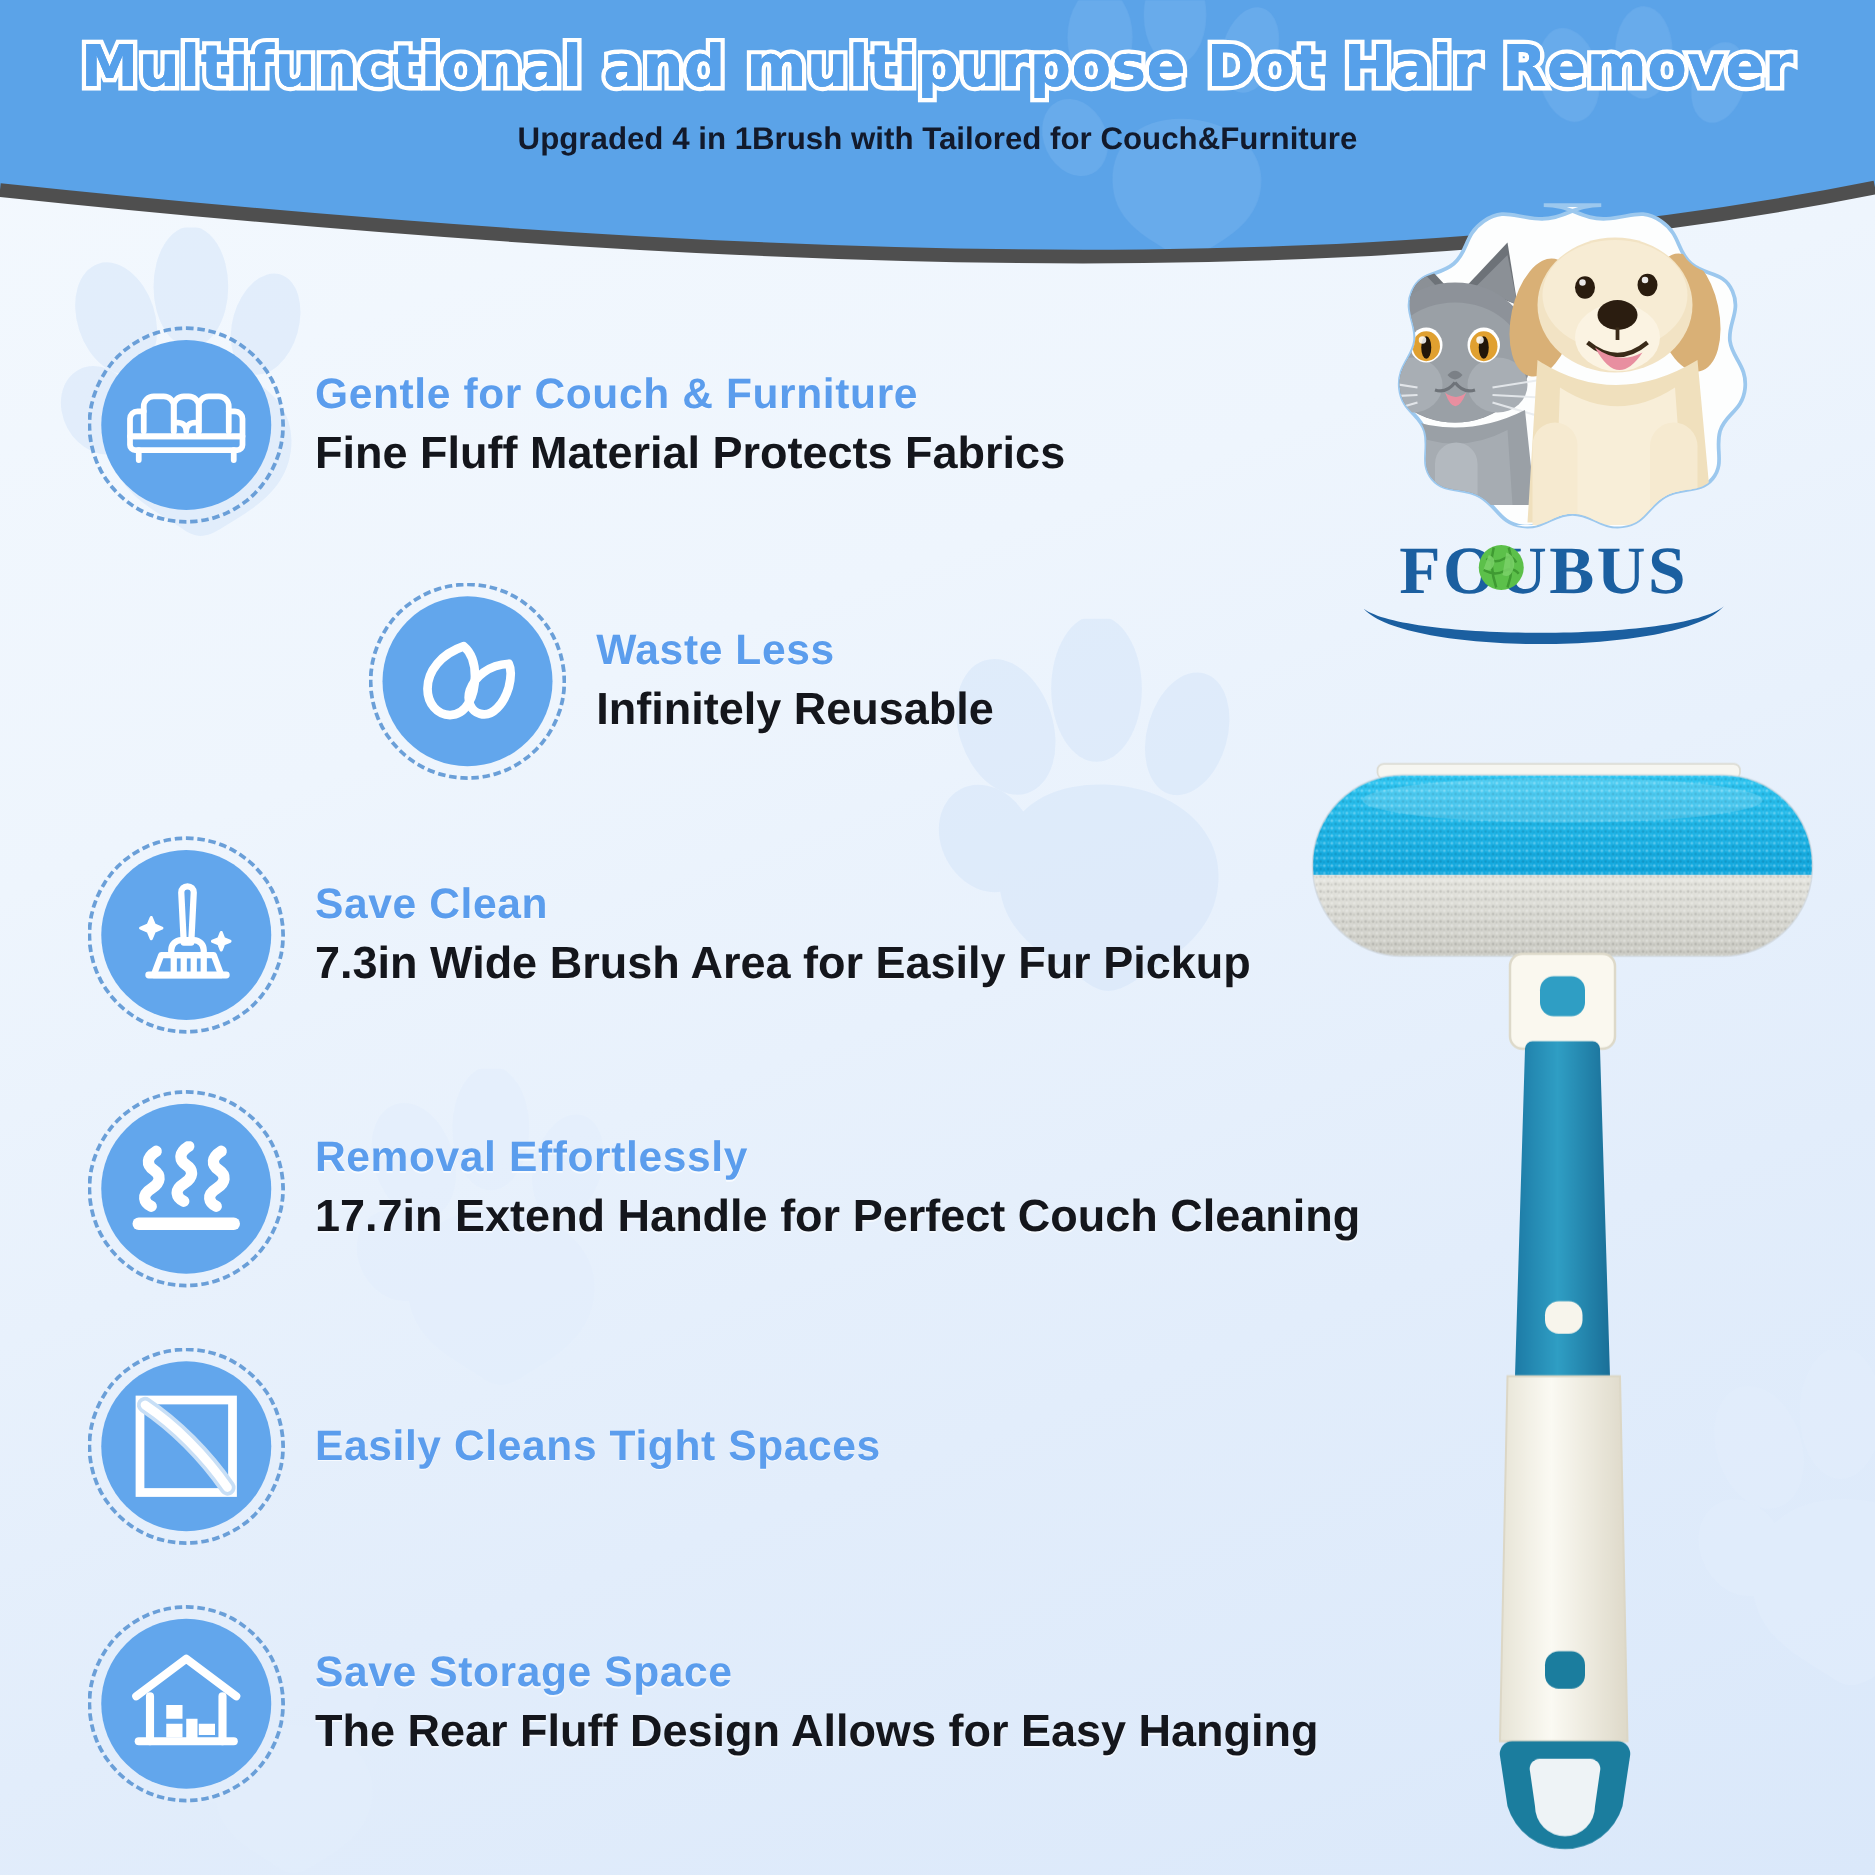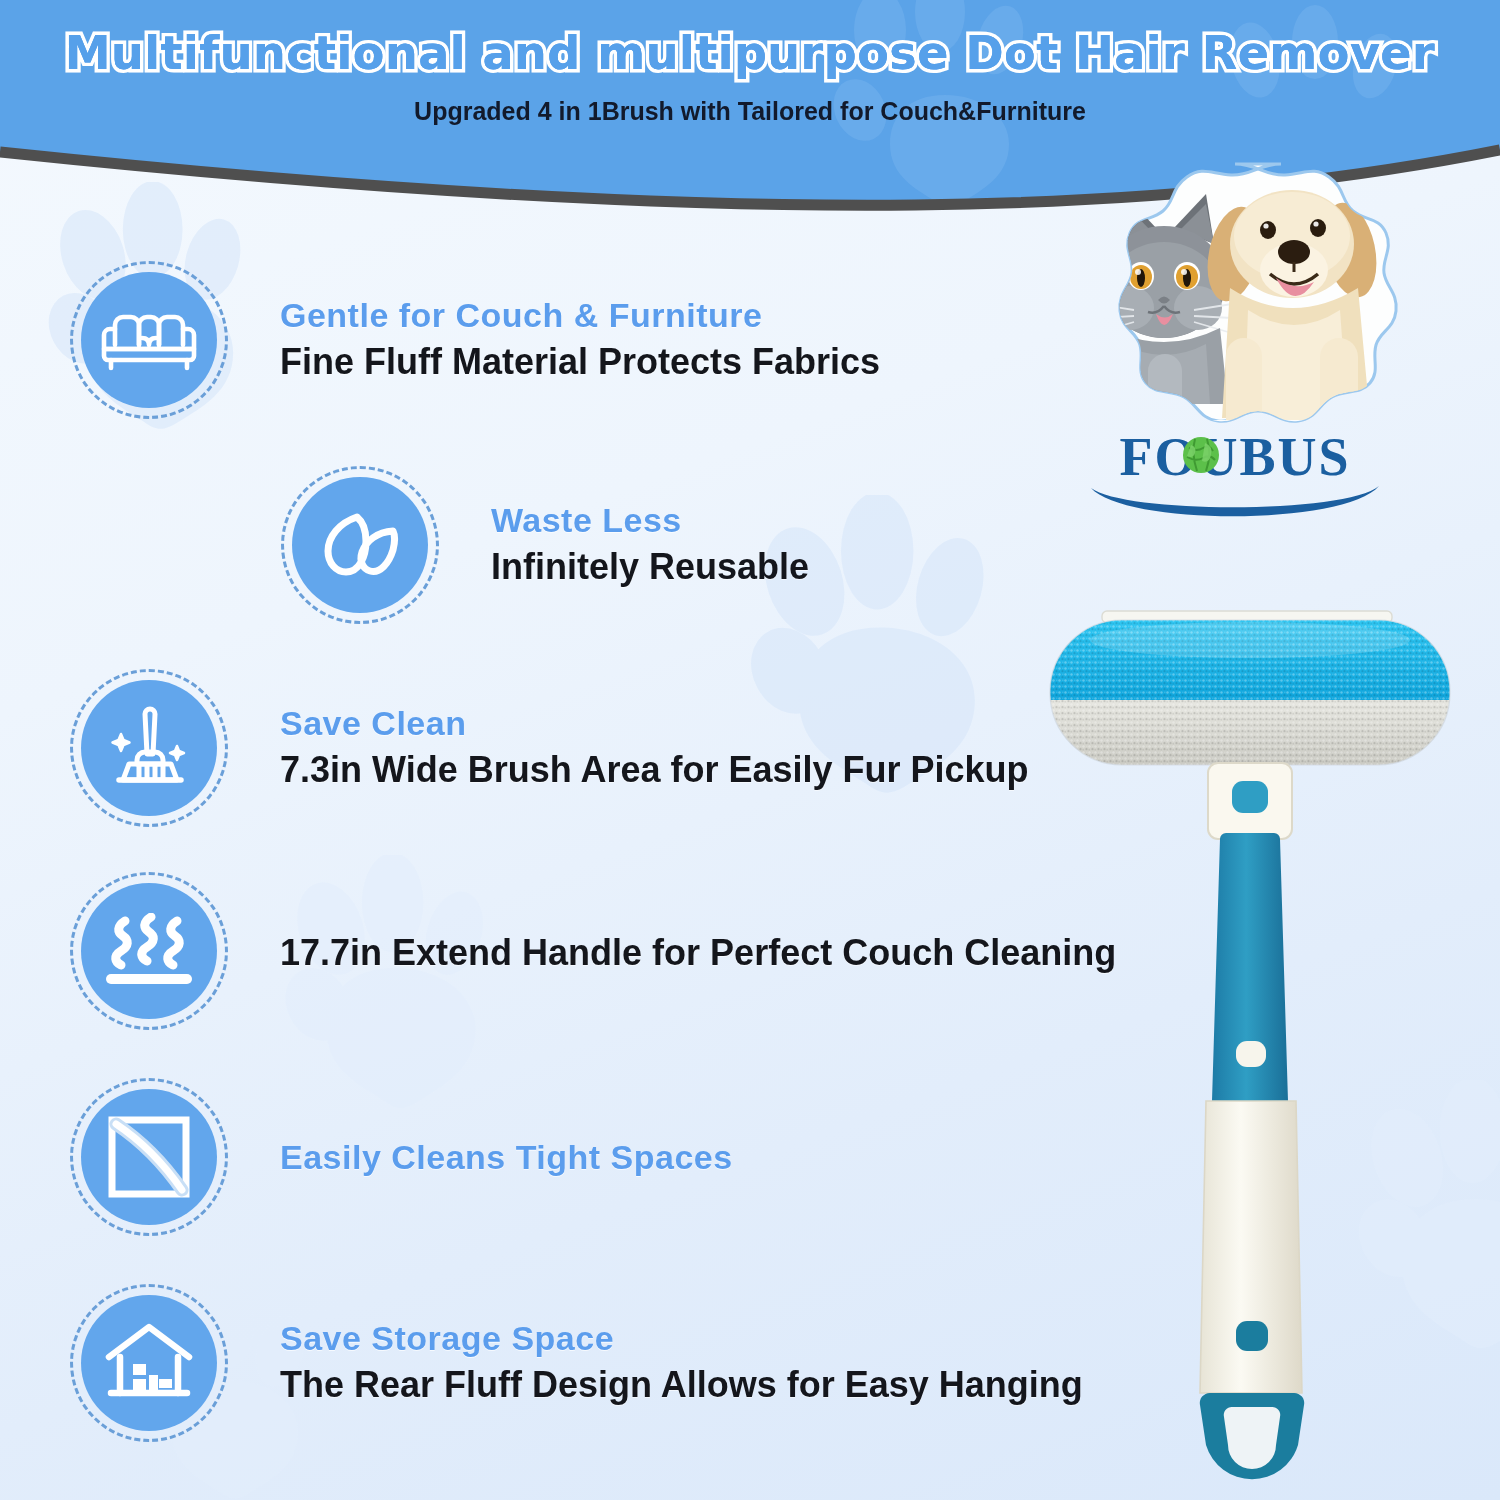--- a/index.html
+++ b/index.html
@@ -85,21 +85,21 @@
   .badge .disc {
     position:absolute; left:11px; top:11px; width:136px; height:136px;
     border-radius:50%;
     background:#62a6ec;
   }
   .badge .glyph {
     position:absolute; left:11px; top:11px; width:136px; height:136px;
     display:flex; align-items:center; justify-content:center;
   }
   .badge .glyph svg { display:block; }
-  .ftext { margin-left:52px; }
+  .ftext { margin-left:24px; }
   .ftitle {
     font-size:34px; font-weight:bold; color:#5b9ded;
     line-height:1.18; white-space:nowrap;
     letter-spacing:0.5px;
     text-shadow:0 1px 0 rgba(255,255,255,.7);
   }
   .fsub {
     font-size:36px; font-weight:bold; color:#14161c;
     line-height:1.3; white-space:nowrap; margin-top:4px;
     text-shadow:0 1px 0 rgba(255,255,255,.55);
@@ -303,20 +303,21 @@
         <div class="glyph">
           <svg width="92" height="76" viewBox="0 0 92 76" fill="none" stroke="#ffffff" stroke-width="9" stroke-linejoin="round" stroke-linecap="round">
             <path d="M22 8c-8 5-8 11-2 15s6 10-2 15 -6 11 0 14"></path>
             <path d="M48 4c-8 5-8 11-2 15s6 10-2 15 -6 11 0 14"></path>
             <path d="M74 8c-8 5-8 11-2 15s6 10-2 15 -6 11 0 14"></path>
             <path d="M8 66h76" stroke-width="10"></path>
           </svg>
         </div>
       </div>
       <div class="ftext">
+        <div class="ftitle">Removal Effortlessly</div>
         <div class="fsub">17.7in Extend Handle for Perfect Couch Cleaning</div>
       </div>
     </div>
 
     <div class="feature" style="top:1072px;">
       <div class="badge">
         <div class="dashring"></div>
         <div class="disc"></div>
         <div class="glyph">
           <svg width="86" height="86" viewBox="0 0 86 86" fill="none">

